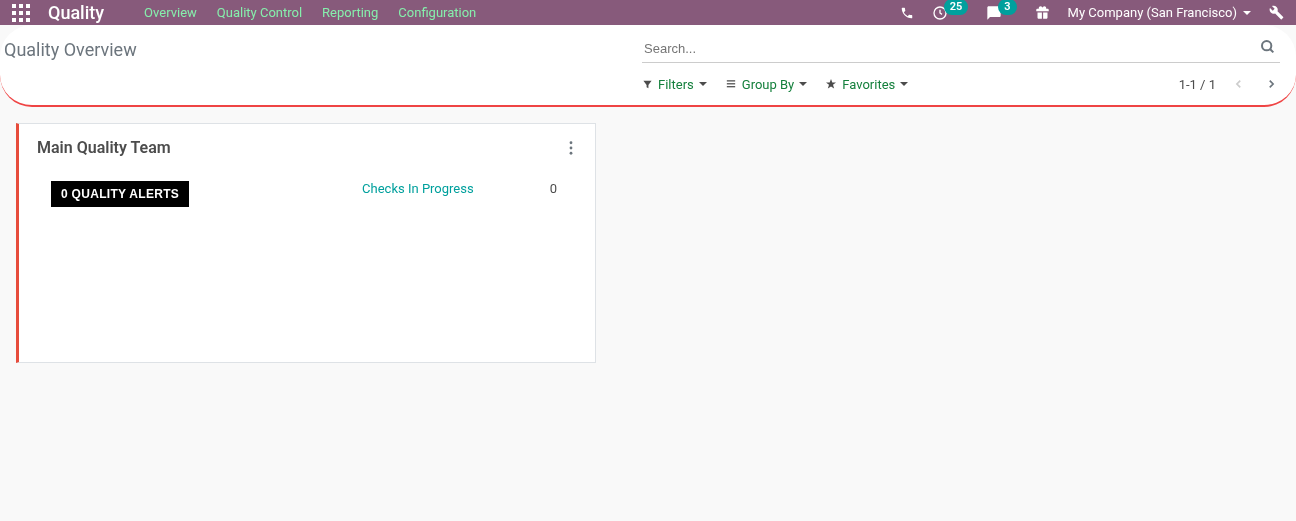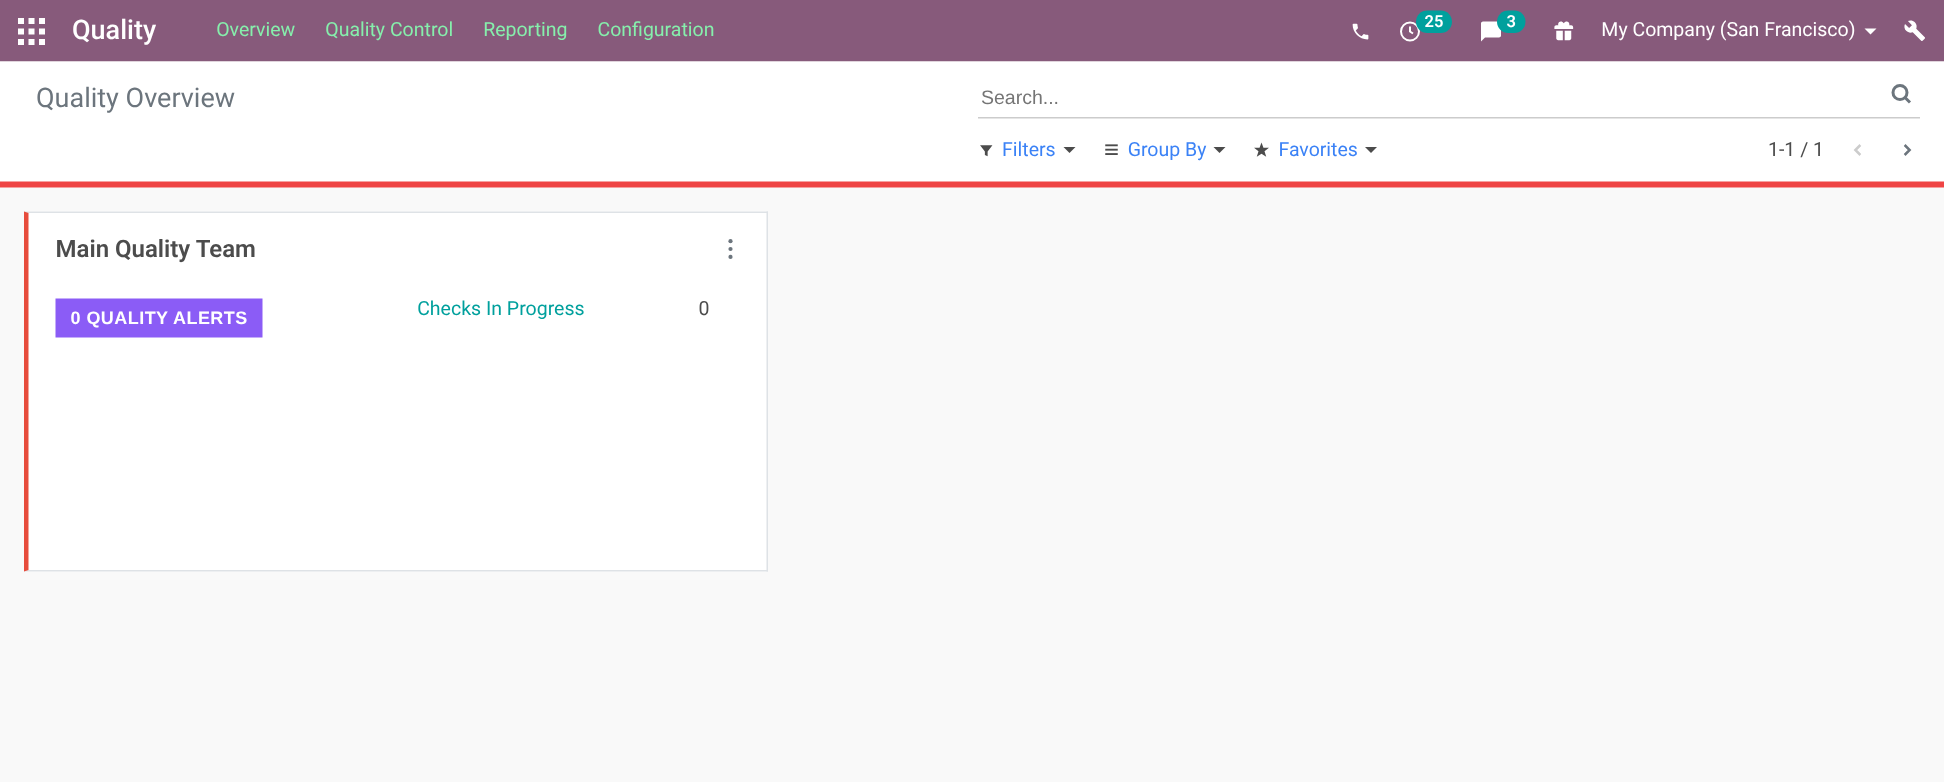--- a/index.html
+++ b/index.html
@@ -1,54 +1,54 @@
 <!DOCTYPE html>
 <html><head>
 <meta charset="utf-8">
 <style>
   * { box-sizing: border-box; margin: 0; padding: 0; }
   body { font-family: -apple-system, BlinkMacSystemFont, "Segoe UI", Roboto, "Helvetica Neue", Arial, sans-serif; font-size: 14px; color: #4c4c4c; background: #f9f9f9; }
   
-  .navbar { background: #875a7b; height: 41px; display: flex; align-items: center; padding: 0 12px; color: #fff; }
+  .navbar { background: #875a7b; height: 25px; display: flex; align-items: center; padding: 0 12px; color: #fff; }
   .apps-icon { width: 18px; height: 18px; display: grid; grid-template-columns: repeat(3,4px); grid-template-rows: repeat(3,4px); gap: 3px; cursor: pointer; margin-right: 18px; }
   .apps-icon span { background: #fff; width: 4px; height: 4px; }
   .brand { font-size: 18px; font-weight: 500; margin-right: 40px; }
   .nav-menu { display: flex; gap: 20px; }
   .nav-menu a { color: #86efac; text-decoration: none; font-size: 13px; }
   .nav-right { margin-left: auto; display: flex; align-items: center; gap: 18px; }
-  .nav-icon { position: relative; color: #fff; cursor: pointer; display:flex; align-items:center; }
+  .nav-icon { position: relative; color: #fff; cursor: pointer; display:flex; }
   .badge { background: #00a09d; color: #fff; border-radius: 10px; font-size: 11px; padding: 1px 6px; margin-left: -4px; position: relative; top:-6px; font-weight:600; }
   .company-switch { display:flex; align-items:center; gap:6px; cursor:pointer; font-size:13px; }
   .caret { width:0; height:0; border-left:4px solid transparent; border-right:4px solid transparent; border-top:4px solid #fff; display:inline-block; }
   .avatar { width:24px; height:24px; border-radius:50%; background: radial-gradient(circle at 30% 30%, #e8c9a0, #b88); }
   .user-block { display:flex; align-items:center; gap:8px; cursor:pointer; font-size:13px; }
   
-  .control-panel { background:#fff; border-bottom:4px solid #ef4444; padding: 10px 16px 0 24px; }
+  .control-panel { background:#fff; border-bottom:2px solid #ef4444; padding: 10px 16px 0 4px; border-radius: 32px; }
   .cp-top { display:flex; align-items:center; }
   .breadcrumb { font-size: 18px; color:#6c757d; flex: 0 0 50%; }
   .search-wrap { flex:1; position:relative; }
   .search-input { width:100%; border:none; border-bottom:1px solid #ccc; padding:6px 28px 6px 2px; font-size:13px; outline:none; background:transparent; }
   .search-icon { position:absolute; right:4px; top:4px; color:#6c757d; cursor:pointer; }
   .cp-bottom { display:flex; align-items:center; padding: 10px 0 10px 0; }
   .cp-bottom-left { flex:0 0 50%; }
   .cp-bottom-right { flex:1; display:flex; align-items:center; }
   .filter-group { display:flex; gap:18px; }
-  .filter-btn { display:flex; align-items:center; gap:5px; color:#3b82f6; cursor:pointer; font-size:13px; }
+  .filter-btn { display:flex; align-items:center; gap:5px; color:#15803d; cursor:pointer; font-size:13px; }
   .caret-dark { width:0; height:0; border-left:4px solid transparent; border-right:4px solid transparent; border-top:4px solid #4c4c4c; display:inline-block; }
   .pager-wrap { margin-left:auto; display:flex; align-items:center; gap:14px; color:#4c4c4c; font-size:13px; }
   .pager-btn { color:#6c757d; cursor:pointer; padding:4px; }
   .pager-btn.disabled { color:#ccc; }
   
   .kanban-view { padding: 16px; }
-  .kanban-card { width: 496px; background:#fff; border:1px solid #dee2e6; border-left:3px solid #e74c3c; min-height:240px; padding:14px 18px; position:relative; }
+  .kanban-card { width: 580px; background:#fff; border:1px solid #dee2e6; border-left:3px solid #e74c3c; min-height:240px; padding:14px 18px; position:relative; }
   .card-header { display:flex; align-items:center; justify-content:space-between; }
   .card-title { font-size:16px; font-weight:600; color:#4c4c4c; }
   .card-menu { color:#6c757d; cursor:pointer; padding:0 4px; letter-spacing:0; line-height:1; }
   .card-body { display:flex; margin-top:24px; align-items:flex-start; }
-  .alerts-btn { background:#8b5cf6; color:#fff; border:none; padding:6px 10px; font-size:12px; font-weight:600; letter-spacing:.3px; cursor:pointer; }
+  .alerts-btn { background:#000000; color:#fff; border:none; padding:6px 10px; font-size:12px; font-weight:600; letter-spacing:.3px; cursor:pointer;margin-left:14px; }
   .card-right { margin-left:auto; display:flex; gap:76px; align-items:center; padding-right:20px; font-size:13px;justify-content:flex-end; }
   .link-teal { color:#00a09d; cursor:pointer; }
   
   svg { display:block; }
 </style>
 </head>
 <body>
 
 <div class="navbar">
   <div class="apps-icon">

